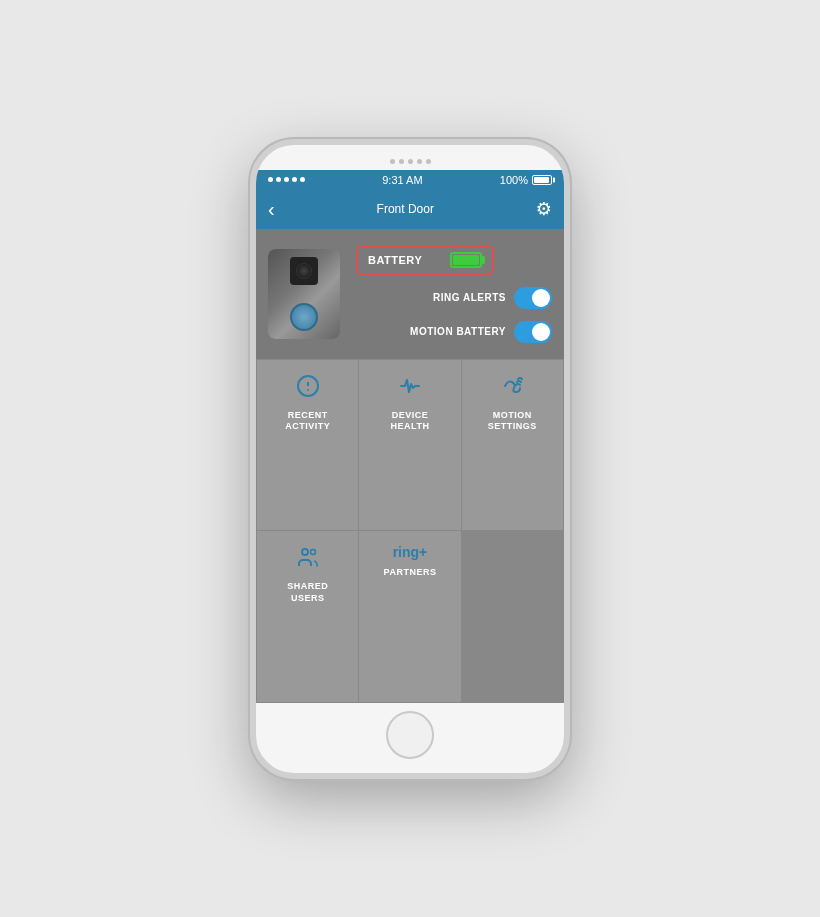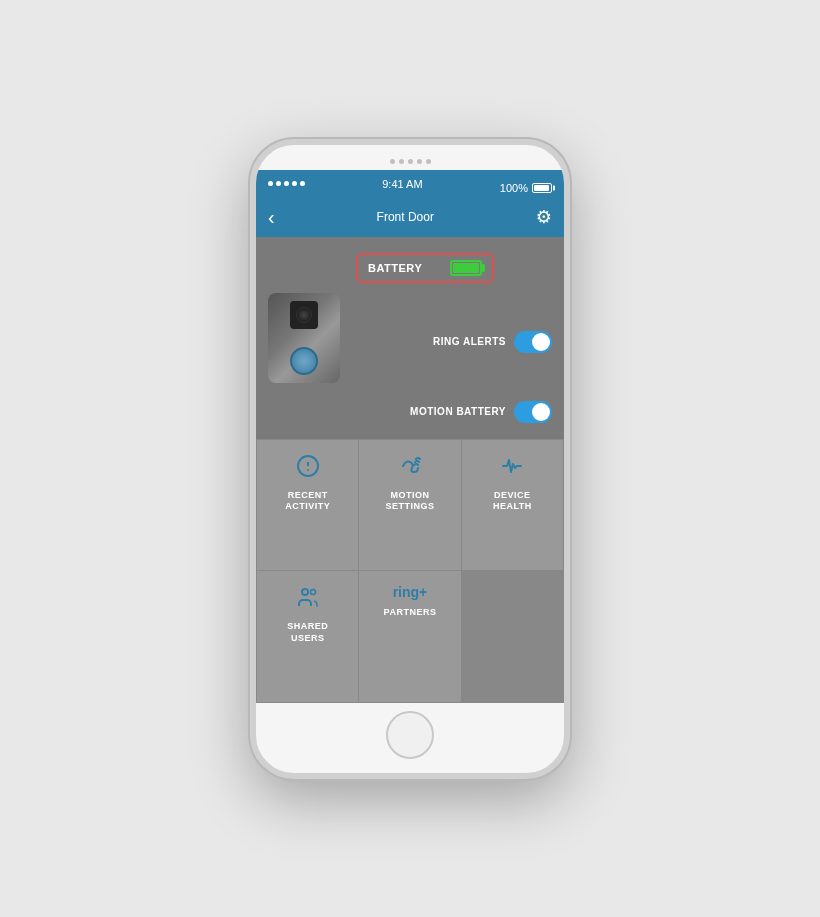--- a/index.html
+++ b/index.html
@@ -47,21 +47,21 @@
       padding: 4px 12px;
       display: flex;
       justify-content: space-between;
       align-items: center;
       color: white;
       font-size: 11px;
       font-weight: 500;
     }
     .status-left { display: flex; gap: 3px; }
     .status-dot { width: 5px; height: 5px; background: white; border-radius: 50%; display: inline-block; }
-    .status-right { display: flex; align-items: center; gap: 4px; font-size: 11px; margin-top: 8px; }
+    .status-right { display: flex; align-items: center; gap: 4px; font-size: 11px; }
     .battery-icon-status {
       width: 20px; height: 10px;
       border: 1.5px solid white;
       border-radius: 2px;
       position: relative;
       display: inline-block;
     }
     .battery-icon-status::after {
       content: '';
       position: absolute;
@@ -177,21 +177,20 @@
       background: #3ccc3c;
       border-radius: 0 2px 2px 0;
     }
     .battery-fill-full { position: absolute; left: 1px; top: 1px; bottom: 1px; right: 1px; background: #3ccc3c; border-radius: 1px; }
 
     .toggle-row {
       display: flex;
       align-items: center;
       justify-content: flex-end;
       gap: 8px;
-      margin-top: 36px;
     }
     .toggle-label { color: white; font-size: 10px; font-weight: 600; letter-spacing: 0.5px; }
     .toggle {
       width: 38px; height: 22px;
       background: #2d9de0;
       border-radius: 11px;
       position: relative;
       cursor: pointer;
       flex-shrink: 0;
     }
@@ -275,21 +274,21 @@
   </div>
 
   <div class="status-bar">
     <div class="status-left">
       <span class="status-dot"></span>
       <span class="status-dot"></span>
       <span class="status-dot"></span>
       <span class="status-dot"></span>
       <span class="status-dot"></span>
     </div>
-    <span>9:41 AM</span>
+    <span>9:31 AM</span>
     <div class="status-right">
       <span>100%</span>
       <span class="battery-icon-status">
         <span class="battery-fill"></span>
       </span>
     </div>
   </div>
 
   <div class="app-header">
     <span class="back-btn">‹</span>
@@ -336,36 +335,36 @@
             <line x1="12" y1="8" x2="12" y2="12" stroke="#2d7ea8" stroke-width="2"></line>
             <circle cx="12" cy="16" r="1" fill="#2d7ea8" stroke="none"></circle>
           </svg>
         </div>
         <span class="grid-label">RECENT<br>ACTIVITY</span>
       </div>
 
       <div class="grid-item">
         <div class="grid-icon">
           <svg class="icon-svg" viewBox="0 0 24 24">
+            <polyline points="3,12 7,12 9,6 11,18 13,10 15,14 17,12 21,12" stroke="#2d7ea8" stroke-width="2" fill="none" stroke-linecap="round" stroke-linejoin="round"></polyline>
+          </svg>
+        </div>
+        <span class="grid-label">DEVICE<br>HEALTH</span>
+      </div>
+
+      <div class="grid-item">
+        <div class="grid-icon">
+          <svg class="icon-svg" viewBox="0 0 24 24">
             <path d="M5 12 Q8 6 12 8 Q16 10 14 14 Q12 18 16 18 Q20 18 20 14" stroke="#2d7ea8" stroke-width="2" fill="none" stroke-linecap="round"></path>
             <path d="M17 8 Q19 6 21 8" stroke="#2d7ea8" stroke-width="2" fill="none" stroke-linecap="round"></path>
             <path d="M18 5 Q20 3 22 5" stroke="#2d7ea8" stroke-width="2" fill="none" stroke-linecap="round"></path>
             <path d="M16 11 Q18 9 20 11" stroke="#2d7ea8" stroke-width="2" fill="none" stroke-linecap="round"></path>
           </svg>
         </div>
         <span class="grid-label">MOTION<br>SETTINGS</span>
-      </div>
-
-      <div class="grid-item">
-        <div class="grid-icon">
-          <svg class="icon-svg" viewBox="0 0 24 24">
-            <polyline points="3,12 7,12 9,6 11,18 13,10 15,14 17,12 21,12" stroke="#2d7ea8" stroke-width="2" fill="none" stroke-linecap="round" stroke-linejoin="round"></polyline>
-          </svg>
-        </div>
-        <span class="grid-label">DEVICE<br>HEALTH</span>
       </div>
 
       <div class="grid-item">
         <div class="grid-icon">
           <svg class="icon-svg" viewBox="0 0 24 24">
             <circle cx="9" cy="7" r="3" stroke="#2d7ea8" stroke-width="2" fill="none"></circle>
             <path d="M3 21v-2a4 4 0 0 1 4-4h4a4 4 0 0 1 4 4v2" stroke="#2d7ea8" stroke-width="2" fill="none"></path>
             <circle cx="17" cy="7" r="2.5" stroke="#2d7ea8" stroke-width="1.5" fill="none"></circle>
             <path d="M21 21v-1.5a3.5 3.5 0 0 0-2.5-3.35" stroke="#2d7ea8" stroke-width="1.5" fill="none" stroke-linecap="round"></path>
           </svg>

